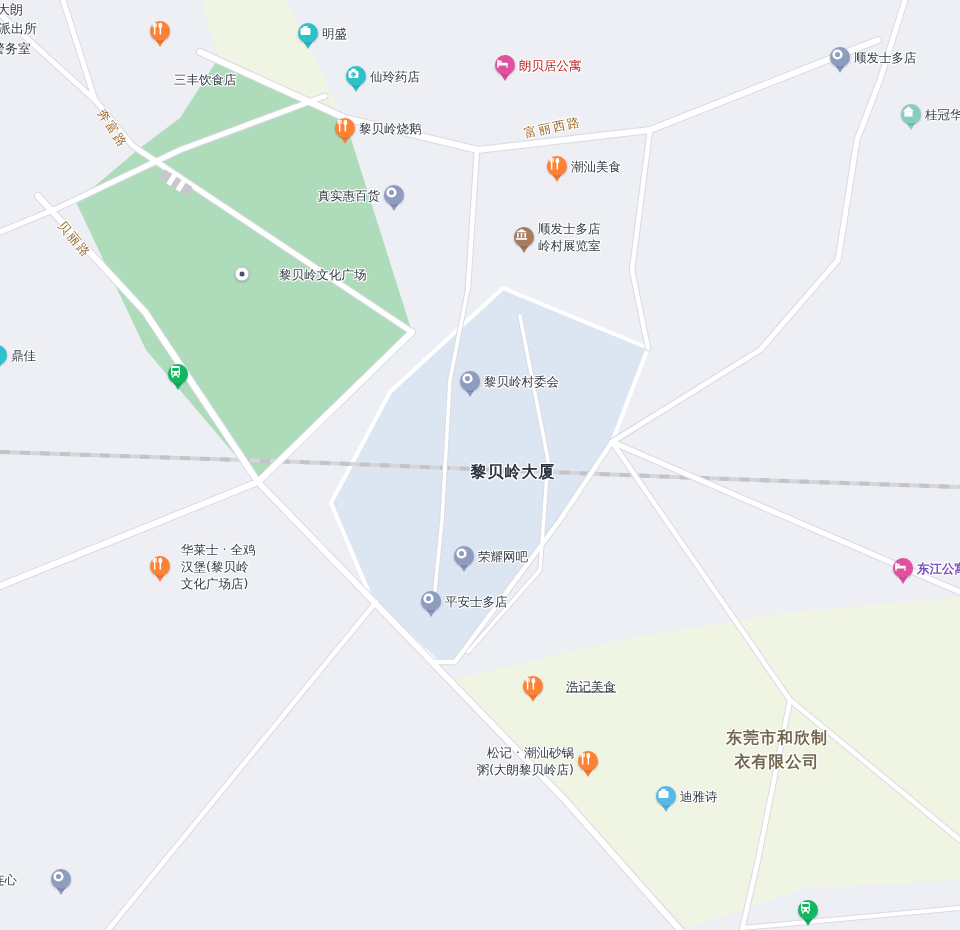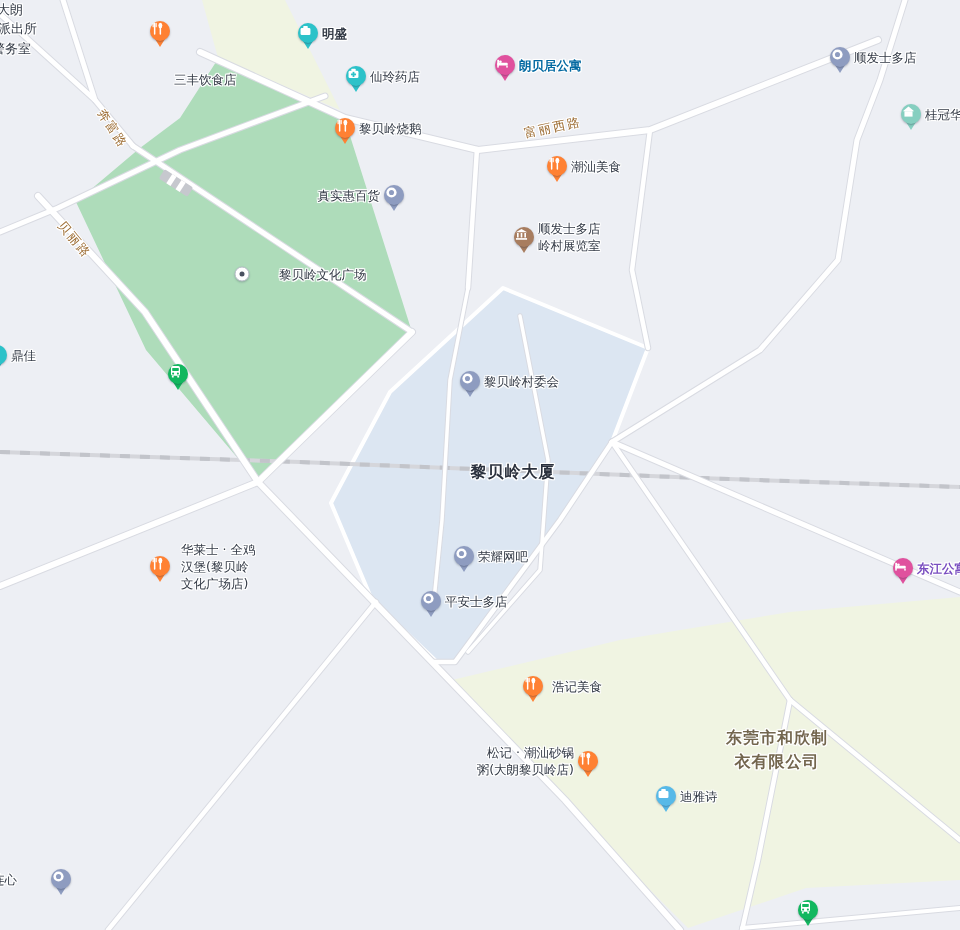--- a/index.html
+++ b/index.html
@@ -101,21 +101,21 @@
       </div>
       <div class="poi" style="--c: #2cc2c9; left: 308px; top: 38px;">
         <div class="pin-tail"></div>
         <div class="pin-head">
           <svg width="15" height="15" viewBox="0 0 10 10">
             <rect x="1.7" y="3.4" width="6.6" height="4.6" rx=".9" fill="#fff"></rect>
        <rect x="3.5" y="2" width="3" height="1.6" rx=".5" fill="#fff"></rect>
           </svg>
         </div>
       </div>
-      <div class="poi-label hl" style="left: 322px; top: 33px; font-weight: bold;">
+      <div class="poi-label hl" style="left: 322px; top: 33px;">
         <div>明盛</div>
       </div>
       <div class="poi" style="--c: #2cc2c9; left: 356px; top: 81px;">
         <div class="pin-tail"></div>
         <div class="pin-head">
           <svg width="15" height="15" viewBox="0 0 10 10">
             <rect x="1.7" y="3.2" width="6.6" height="4.8" rx=".9" fill="#fff"></rect>
        <rect x="3.5" y="1.9" width="3" height="1.5" rx=".5" fill="#fff"></rect>
        <rect x="4.4" y="3.9" width="1.2" height="3.4" fill="var(--c)"></rect>
        <rect x="3.3" y="5" width="3.4" height="1.2" fill="var(--c)"></rect>
@@ -130,21 +130,21 @@
         <div class="pin-head">
           <svg width="15" height="15" viewBox="0 0 10 10">
             <rect x="1.5" y="3.2" width="1.2" height="4" fill="#fff"></rect>
        <rect x="1.5" y="5.2" width="7" height="1.8" rx=".6" fill="#fff"></rect>
        <circle cx="3.6" cy="4.5" r=".9" fill="#fff"></circle>
        <rect x="1.5" y="7" width="1" height="1.4" fill="#fff"></rect>
        <rect x="7.5" y="7" width="1" height="1.4" fill="#fff"></rect>
           </svg>
         </div>
       </div>
-      <div class="poi-label hl" style="color: #0369a1; font-weight: bold; left: 519px; top: 65px;">
+      <div class="poi-label hl" style="color: #b91c1c; font-weight: normal; left: 519px; top: 65px;">
         <div>朗贝居公寓</div>
       </div>
       <div class="poi" style="--c: #8e9cc0; left: 840px; top: 62px;">
         <div class="pin-tail"></div>
         <div class="pin-head">
           <svg width="15" height="15" viewBox="0 0 10 10">
             <circle cx="5" cy="5" r="3.4" fill="#fff"></circle>
             <circle cx="5" cy="5" r="1.7" fill="var(--c)"></circle>
           </svg>
         </div>
@@ -320,21 +320,21 @@
         <div class="pin-tail"></div>
         <div class="pin-head">
           <svg width="15" height="15" viewBox="0 0 10 10">
             <path d="M3.1 1.6v7" stroke="#fff" stroke-width="1" stroke-linecap="round"></path>
        <path d="M2.1 1.6v2.2M4.1 1.6v2.2" stroke="#fff" stroke-width=".8" stroke-linecap="round"></path>
        <ellipse cx="6.9" cy="3" rx="1.3" ry="1.8" fill="#fff"></ellipse>
        <path d="M6.9 4.6v4" stroke="#fff" stroke-width="1" stroke-linecap="round"></path>
           </svg>
         </div>
       </div>
-      <div class="poi-label hl" style="left: 552px; top: 686px;">
+      <div class="poi-label hl" style="left: 566px; top: 686px; text-decoration: underline;">
         <div>浩记美食</div>
       </div>
       <div class="poi" style="--c: #ff8133; left: 588px; top: 766px;">
         <div class="pin-tail"></div>
         <div class="pin-head">
           <svg width="15" height="15" viewBox="0 0 10 10">
             <path d="M3.1 1.6v7" stroke="#fff" stroke-width="1" stroke-linecap="round"></path>
        <path d="M2.1 1.6v2.2M4.1 1.6v2.2" stroke="#fff" stroke-width=".8" stroke-linecap="round"></path>
        <ellipse cx="6.9" cy="3" rx="1.3" ry="1.8" fill="#fff"></ellipse>
        <path d="M6.9 4.6v4" stroke="#fff" stroke-width="1" stroke-linecap="round"></path>

